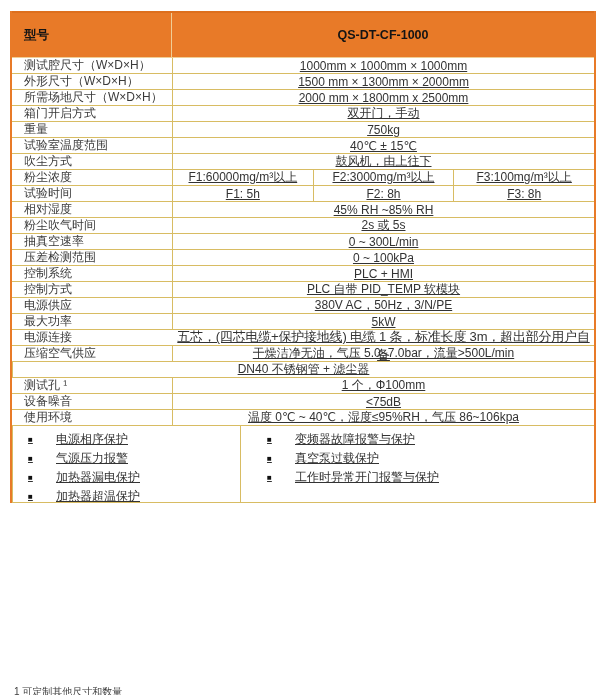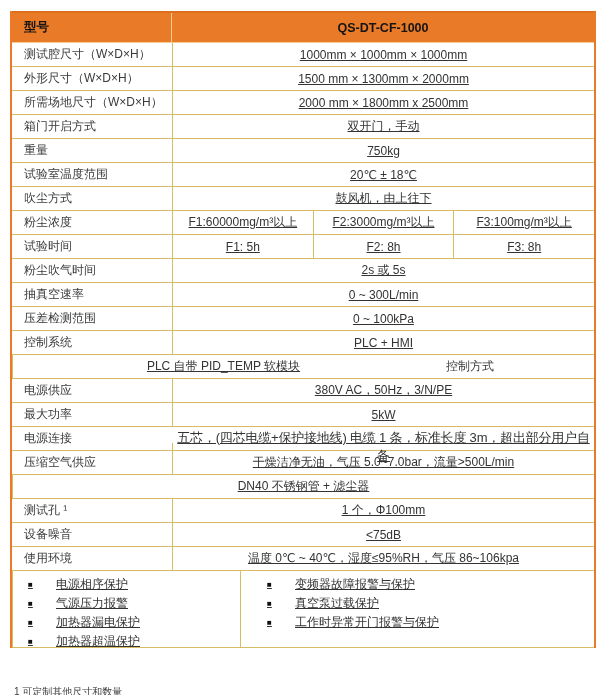--- a/index.html
+++ b/index.html
@@ -17,28 +17,28 @@
     font-family:"Liberation Sans","DejaVu Sans",sans-serif;
     color:var(--text);
   }
   .spec-table{
     position:absolute;left:10px;top:11px;width:586px;
     border-left:2px solid var(--orange);
     border-right:2px solid var(--orange);
     background:#fff;
   }
   .thead{
-    display:flex;height:32px;background:var(--orange);
+    display:flex;height:47px;background:var(--orange);
     border-top:2px solid var(--orange-dark);
     border-bottom:1px solid var(--gold-light);
     color:var(--header-text);font-weight:bold;font-size:12.5px;
   }
   .thead .label{border-right:1px solid var(--gold-light);}
   .row{
-    display:flex;height:24px;align-items:stretch;
+    display:flex;height:16px;align-items:stretch;
     border-bottom:1px solid var(--gold);
     font-size:12px;
   }
   .cell{display:flex;align-items:center;}
   .label{
     width:160px;flex:0 0 160px;padding-left:12px;
     justify-content:flex-start;
   }
   .value{
     flex:1;justify-content:center;text-align:center;
@@ -90,59 +90,63 @@
   <div class="row">
     <div class="cell label">箱门开启方式</div>
     <div class="cell value">双开门，手动</div>
   </div>
   <div class="row">
     <div class="cell label">重量</div>
     <div class="cell value">750kg</div>
   </div>
   <div class="row">
     <div class="cell label">试验室温度范围</div>
-    <div class="cell value">20℃ ± 18℃</div>
+    <div class="cell value">40℃ ± 15℃</div>
   </div>
   <div class="row">
     <div class="cell label">吹尘方式</div>
     <div class="cell value">鼓风机，由上往下</div>
   </div>
 
   <div class="row">
     <div class="cell label">粉尘浓度</div>
     <div class="cell value third">F1:60000mg/m³以上</div>
     <div class="cell value third">F2:3000mg/m³以上</div>
     <div class="cell value third">F3:100mg/m³以上</div>
   </div>
   <div class="row">
     <div class="cell label">试验时间</div>
     <div class="cell value third">F1: 5h</div>
     <div class="cell value third">F2: 8h</div>
     <div class="cell value third">F3: 8h</div>
   </div>
 
   <div class="row">
+    <div class="cell label">相对湿度</div>
+    <div class="cell value">45% RH ~85% RH</div>
+  </div>
+  <div class="row">
     <div class="cell label">粉尘吹气时间</div>
     <div class="cell value">2s 或 5s</div>
   </div>
   <div class="row">
     <div class="cell label">抽真空速率</div>
     <div class="cell value">0 ~ 300L/min</div>
   </div>
   <div class="row">
     <div class="cell label">压差检测范围</div>
     <div class="cell value">0 ~ 100kPa</div>
   </div>
   <div class="row">
     <div class="cell label">控制系统</div>
     <div class="cell value">PLC + HMI</div>
   </div>
   <div class="row">
+    <div class="cell label">控制方式</div>
     <div class="cell value">PLC 自带 PID_TEMP 软模块</div>
-    <div class="cell label">控制方式</div>
   </div>
   <div class="row">
     <div class="cell label">电源供应</div>
     <div class="cell value">380V AC，50Hz，3/N/PE</div>
   </div>
   <div class="row">
     <div class="cell label">最大功率</div>
     <div class="cell value">5kW</div>
   </div>
   <div class="row">

